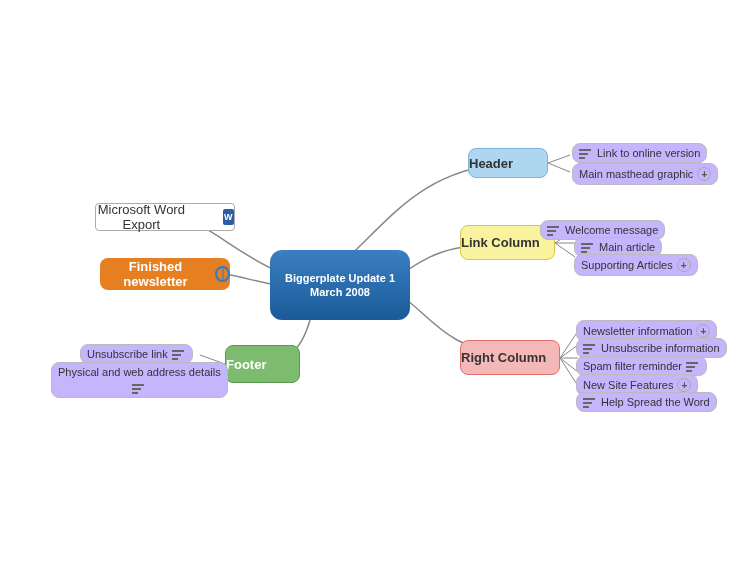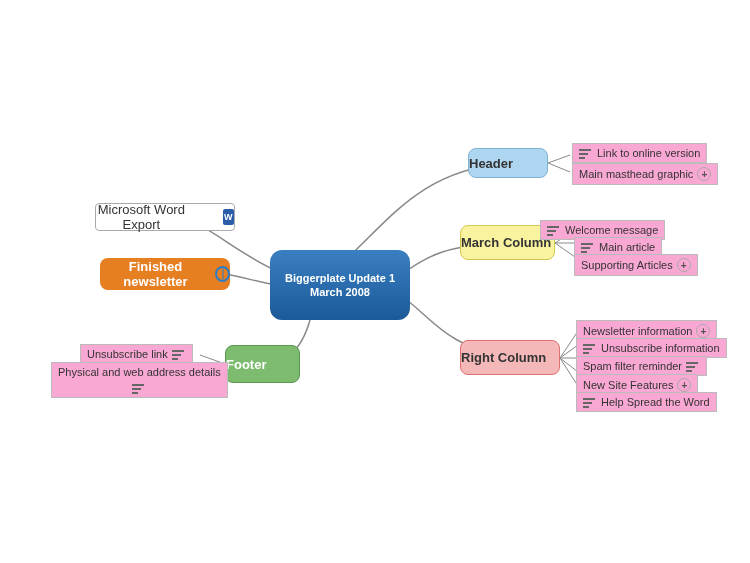--- a/index.html
+++ b/index.html
@@ -98,23 +98,23 @@
       border-radius: 4px;
       left: 95px;
       top: 203px;
       font-weight: normal;
       gap: 32px;
     }
 
     
     .leaf-box {
       position: absolute;
-      background: #f9a8d4;
+      background: #c4b5fd;
       border: 1px solid #bbb;
-      border-radius: 0;
+      border-radius: 8px;
       padding: 3px 6px;
       font-size: 11px;
       font-weight: normal;
       color: #333;
       white-space: nowrap;
       display: flex;
       align-items: center;
       gap: 4px;
     }
     .plus-icon {
@@ -219,21 +219,21 @@
 <div class="leaf-box" style="left:572px; top:143px;">
   <span class="lines-icon2"></span>
   <span>Link to online version</span>
 </div>
 <div class="leaf-box" style="left:572px; top:163px;">
   <span>Main masthead graphic</span>
   <span class="plus-icon">+</span>
 </div>
 
 <div class="node left-col-node">
-  <span>March Column</span>
+  <span>Link Column</span>
 </div>
 
 <div class="leaf-box" style="left:540px; top:220px;align-items:flex-end;">
   <span class="lines-icon2"></span>
   <span>Welcome message</span>
 </div>
 <div class="leaf-box" style="left:574px; top:237px;">
   <span class="lines-icon2"></span>
   <span>Main article</span>
 </div>

